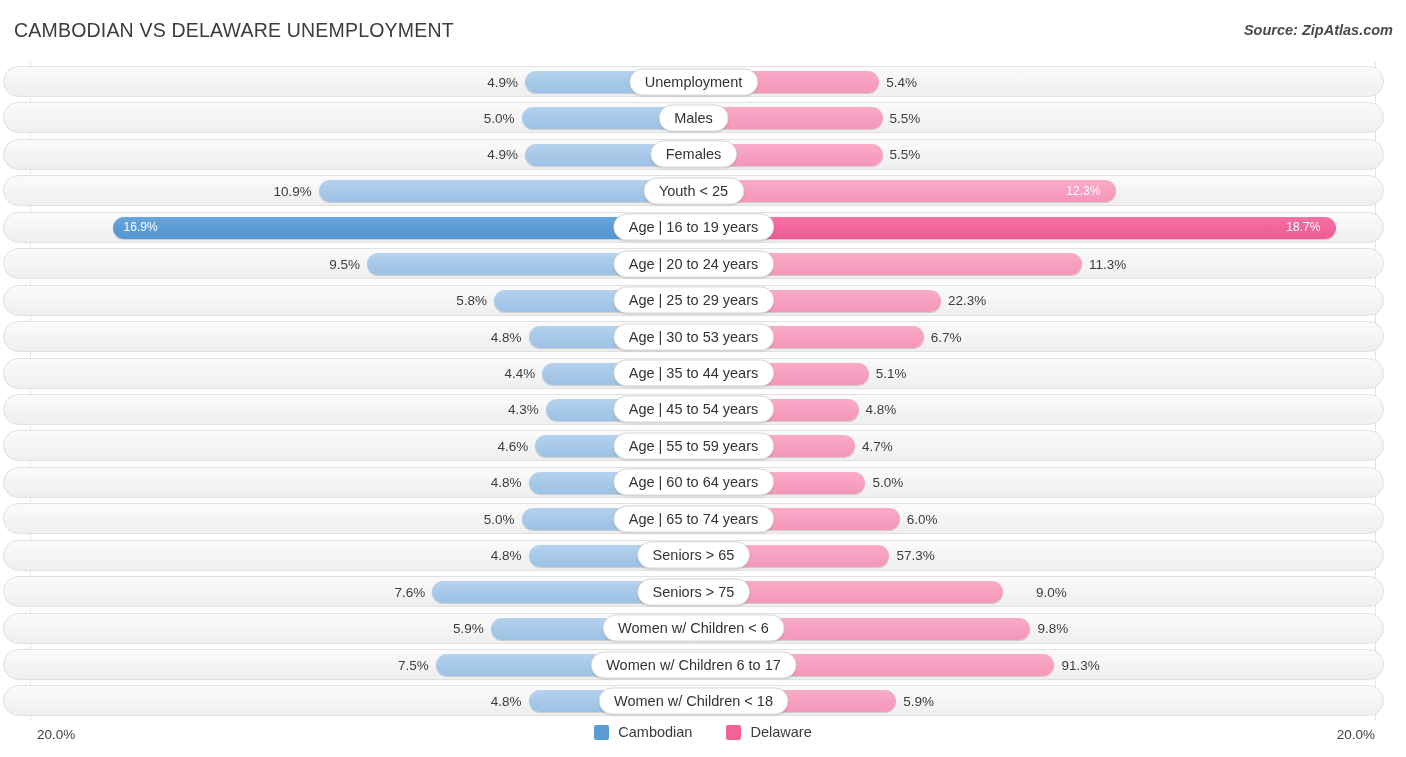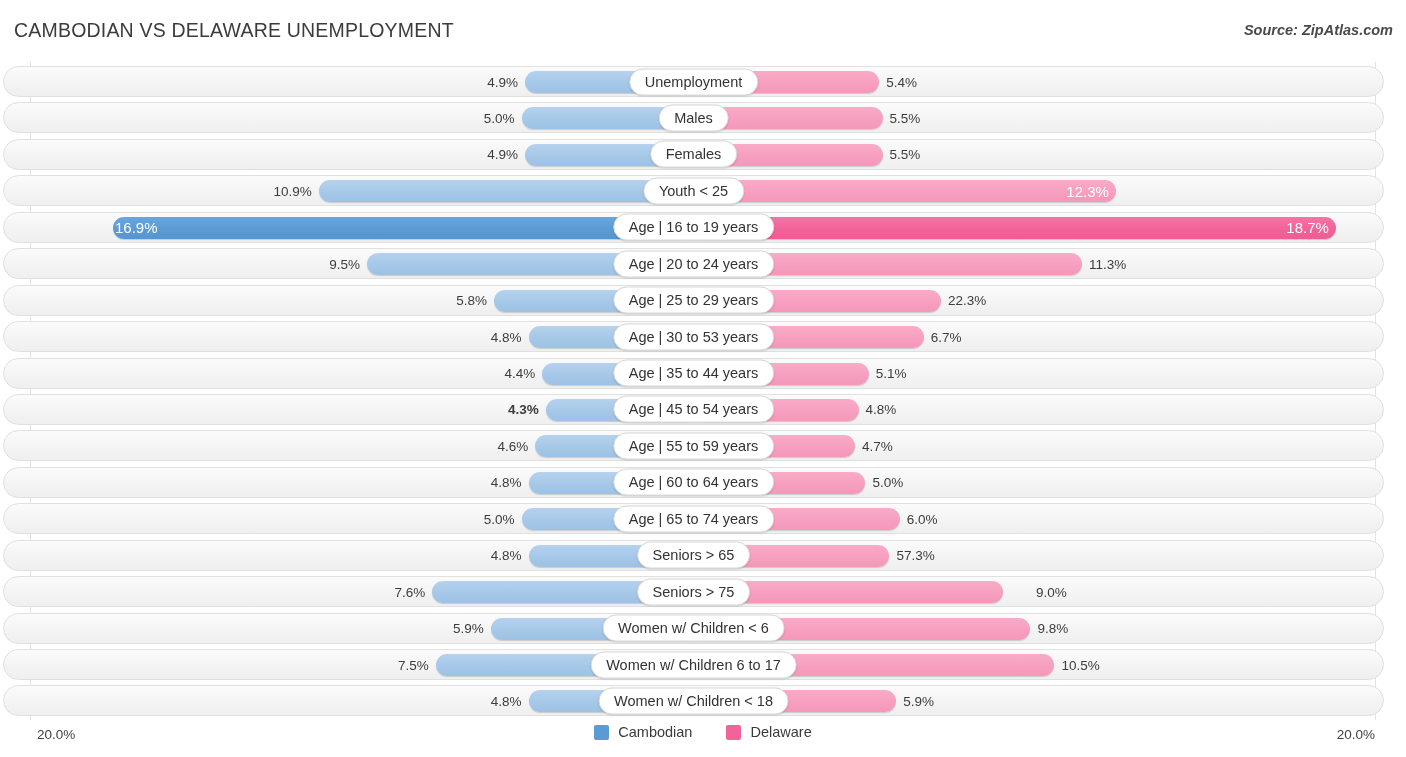--- a/index.html
+++ b/index.html
@@ -127,21 +127,21 @@
     position: absolute;
     top: 50%;
     transform: translateY(-50%);
     font-size: 13.5px;
     color: #3d3d3d;
     white-space: nowrap;
     z-index: 4;
   }
   .val-in {
     color: #ffffff;
-    font-size: 15px;
+    font-size: 12px;
     z-index: 6;
   }
 
   
   #footer {
     position: absolute;
     left: 0;
     top: 718px;
     width: 1406px;
     height: 39px;
@@ -252,21 +252,21 @@
       <div class="row">
         <div class="bar bar-left" style="width: 151.25px;"></div>
         <div class="bar bar-right" style="width: 175.312px;"></div>
         <div class="val" style="right: calc(50% + 158.25px);">4.4%</div>
         <div class="val" style="left: calc(50% + 182.312px);">5.1%</div>
         <div class="center-label">Age | 35 to 44 years</div>
       </div>
       <div class="row">
         <div class="bar bar-left" style="width: 147.812px;"></div>
         <div class="bar bar-right" style="width: 165px;"></div>
-        <div class="val" style="right: calc(50% + 154.812px); font-weight: bold;">4.3%</div>
+        <div class="val" style="right: calc(50% + 154.812px);">4.3%</div>
         <div class="val" style="left: calc(50% + 172px);">4.8%</div>
         <div class="center-label">Age | 45 to 54 years</div>
       </div>
       <div class="row">
         <div class="bar bar-left" style="width: 158.125px;"></div>
         <div class="bar bar-right" style="width: 161.562px;"></div>
         <div class="val" style="right: calc(50% + 165.125px);">4.6%</div>
         <div class="val" style="left: calc(50% + 168.562px);">4.7%</div>
         <div class="center-label">Age | 55 to 59 years</div>
       </div>
@@ -302,21 +302,21 @@
         <div class="bar bar-left" style="width: 202.812px;"></div>
         <div class="bar bar-right" style="width: 336.875px;"></div>
         <div class="val" style="right: calc(50% + 209.813px);">5.9%</div>
         <div class="val" style="left: calc(50% + 343.875px);">9.8%</div>
         <div class="center-label">Women w/ Children &lt; 6</div>
       </div>
       <div class="row">
         <div class="bar bar-left" style="width: 257.812px;"></div>
         <div class="bar bar-right" style="width: 360.938px;"></div>
         <div class="val" style="right: calc(50% + 264.812px);">7.5%</div>
-        <div class="val" style="left: calc(50% + 367.938px);">10.5%</div>
+        <div class="val" style="left: calc(50% + 367.938px);">91.3%</div>
         <div class="center-label">Women w/ Children 6 to 17</div>
       </div>
       <div class="row">
         <div class="bar bar-left" style="width: 165px;"></div>
         <div class="bar bar-right" style="width: 202.812px;"></div>
         <div class="val" style="right: calc(50% + 172px);">4.8%</div>
         <div class="val" style="left: calc(50% + 209.813px);">5.9%</div>
         <div class="center-label">Women w/ Children &lt; 18</div>
       </div>
     </div>

